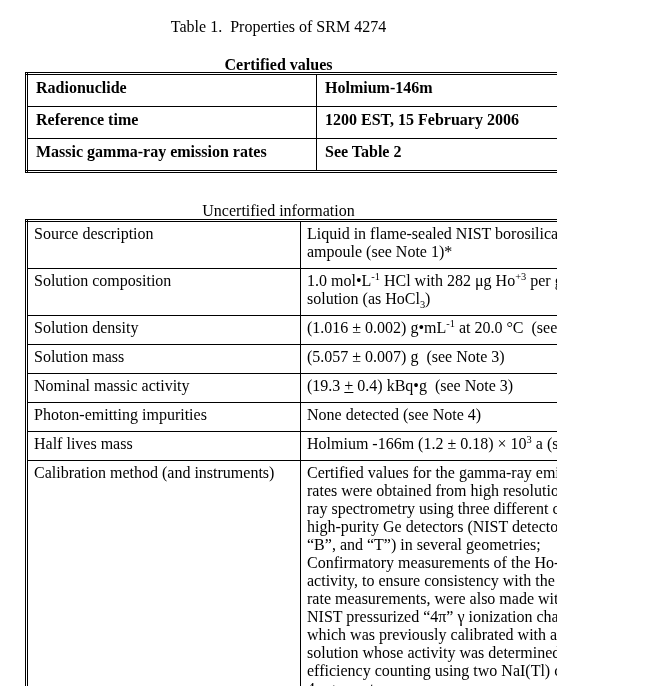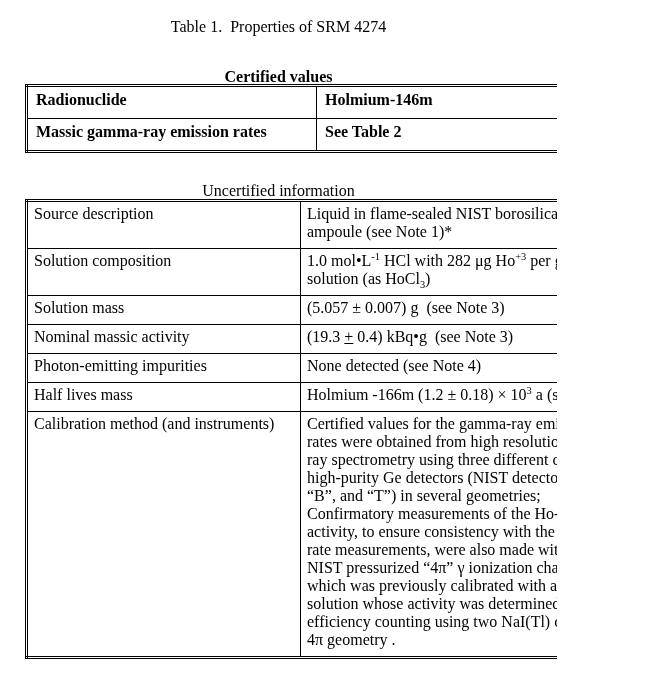--- a/index.html
+++ b/index.html
@@ -16,21 +16,21 @@
     padding-top: 19px;
     text-align: center;
     font-size: 16px;
     line-height: 16px;
   }
   .section-heading {
     text-align: center;
     font-size: 16px;
     line-height: 15px;
   }
-  .heading-certified { margin-top: 34px; font-weight: bold; }
+  .heading-certified { margin-top: 22px; font-weight: bold; }
   .heading-uncertified { margin-top: 30px; margin-bottom: 1px; }
 
   table.props {
     border-collapse: collapse;
     table-layout: fixed;
     width: 610px;
     margin-left: 25px;
     border: 3px double #000;
   }
   table.props td {
@@ -66,20 +66,24 @@
     <colgroup>
         <col class="c1">
         <col class="c2">
       </colgroup>
     <tbody>
       <tr>
         <td>Radionuclide</td>
         <td>Holmium-146m</td>
       </tr>
       <tr>
+        <td>Reference time</td>
+        <td>1200 EST, 15 February 2006</td>
+      </tr>
+      <tr>
         <td>Massic gamma-ray emission rates</td>
         <td>See Table 2</td>
       </tr>
     </tbody>
   </table>
 
   <div class="section-heading heading-uncertified">Uncertified information</div>
 
   <table class="props uncertified">
     <colgroup>
@@ -87,20 +91,24 @@
         <col class="c2">
       </colgroup>
     <tbody>
       <tr>
         <td>Source description</td>
         <td>Liquid in flame-sealed NIST borosilicate<br>ampoule (see Note 1)*</td>
       </tr>
       <tr>
         <td>Solution composition</td>
         <td>1.0 mol•L<sup>-1</sup> HCl with 282 μg Ho<sup>+3</sup> per gram of<br>solution (as HoCl<sub>3</sub>)</td>
+      </tr>
+      <tr>
+        <td>Solution density</td>
+        <td>(1.016 ± 0.002) g•mL<sup>-1</sup> at 20.0 °C&nbsp; (see Note 3)</td>
       </tr>
       <tr>
         <td>Solution mass</td>
         <td>(5.057 ± 0.007) g&nbsp; (see Note 3)</td>
       </tr>
       <tr>
         <td>Nominal massic activity</td>
         <td>(19.3 <u>+</u> 0.4) kBq•g&nbsp; (see Note 3)</td>
       </tr>
       <tr>

